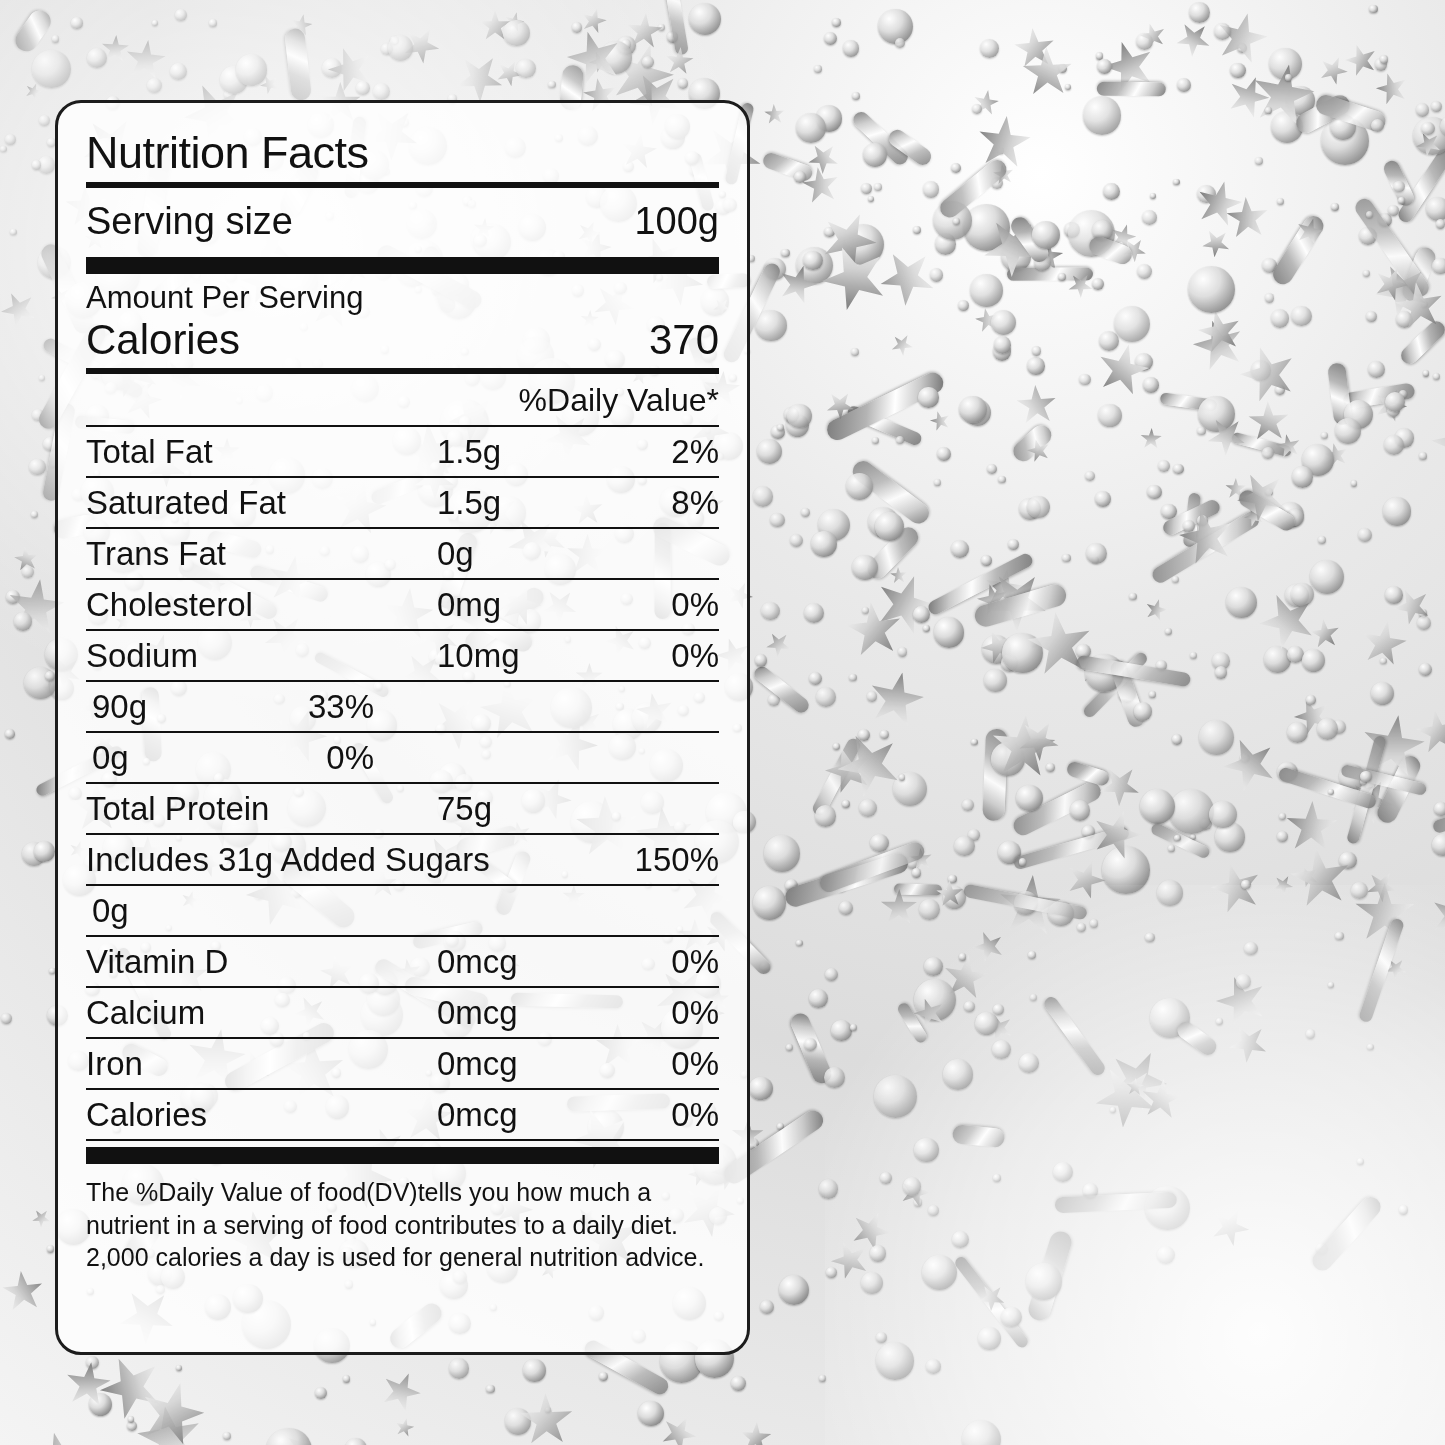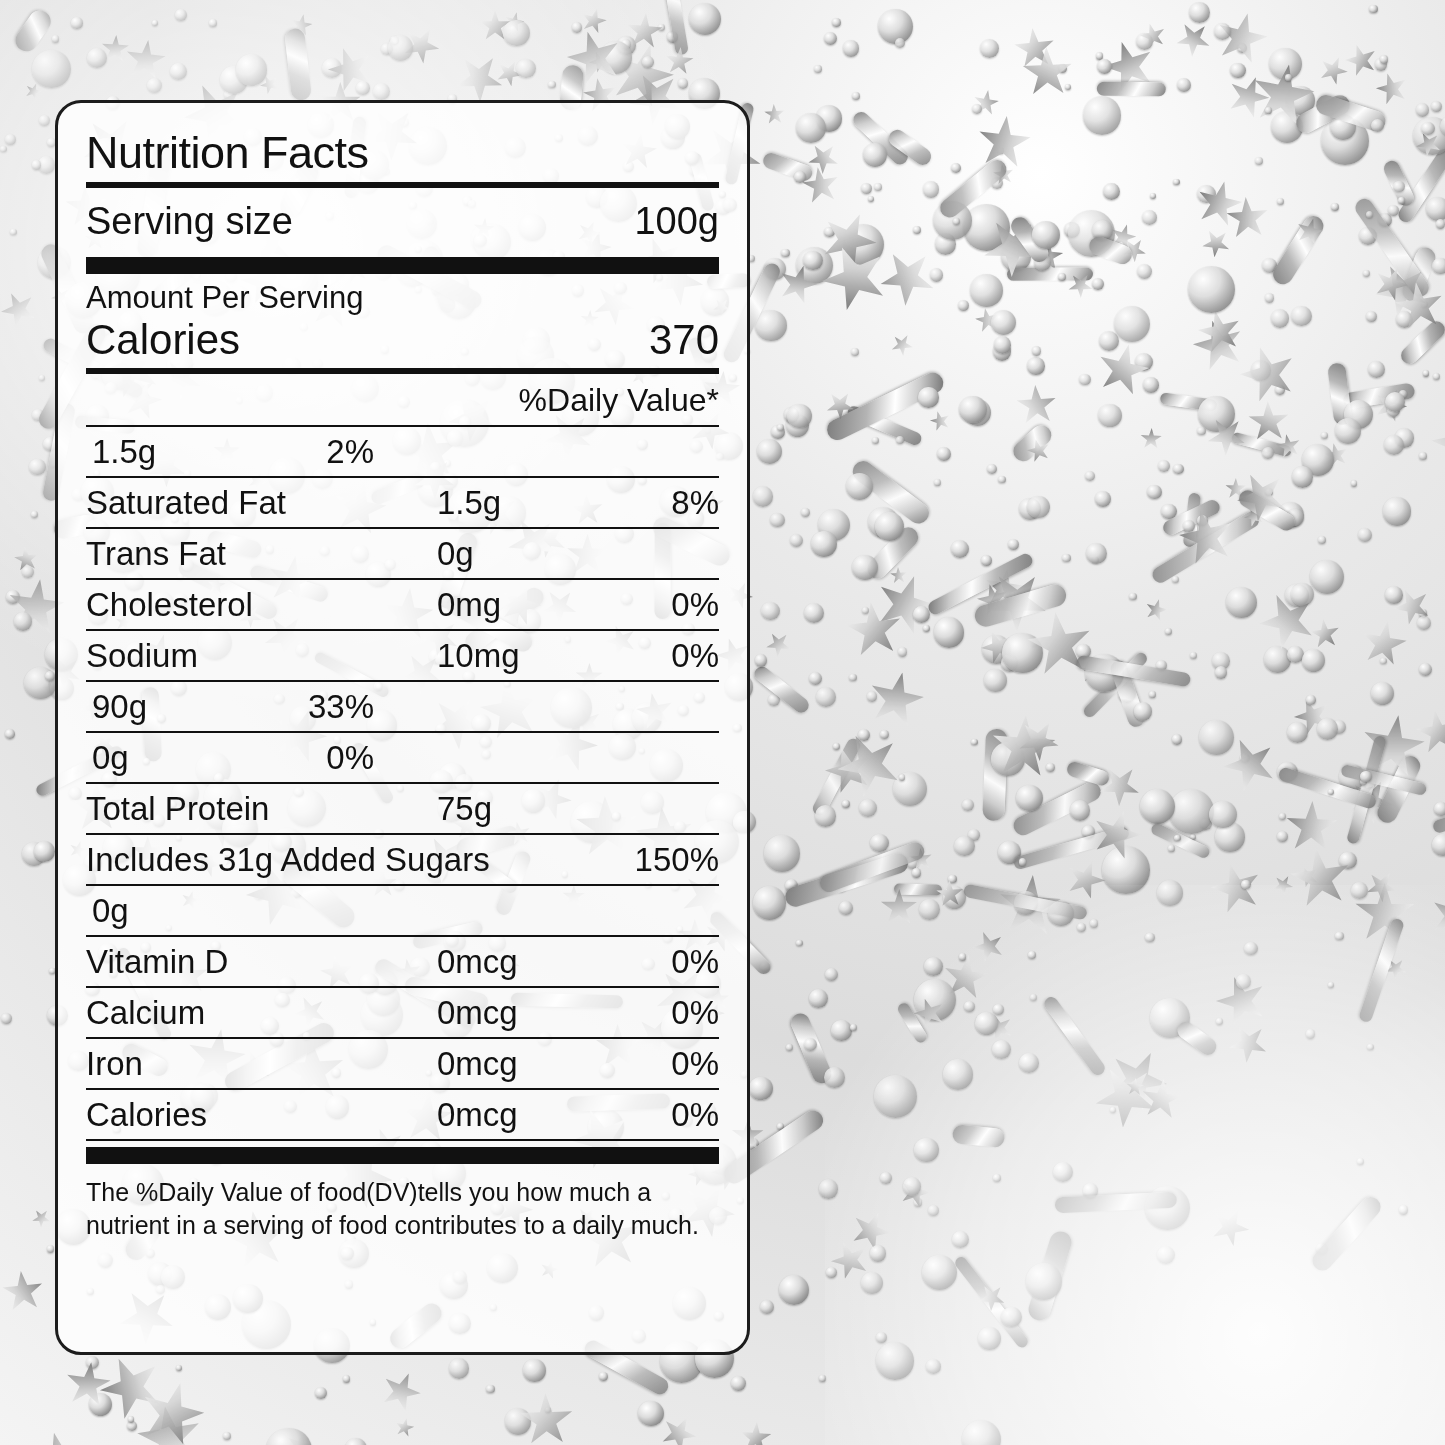--- a/index.html
+++ b/index.html
@@ -1291,20 +1291,21 @@
 
     <div class="calRow rule-mid">
       <span class="nm">Calories</span>
       <span class="val">370</span>
     </div>
 
     <div class="dvHead">%Daily Value*</div>
 
     <div id="rows">
         <div class="row">
+          <span class="nm">Total Fat</span>
           <span class="amt">1.5g</span>
           <span class="dv">2%</span>
         </div>
         <div class="row">
           <span class="nm">Saturated Fat</span>
           <span class="amt">1.5g</span>
           <span class="dv">8%</span>
         </div>
         <div class="row">
           <span class="nm">Trans Fat</span>
@@ -1362,16 +1363,17 @@
           <span class="nm">Calories</span>
           <span class="amt">0mcg</span>
           <span class="dv">0%</span>
         </div>
       </div>
 
     <div class="rule-thick" style="margin-top:6px;"></div>
 
     <div class="footnote">
       <p>The %Daily Value of food(DV)tells you how much a</p>
-      <p>nutrient in a serving of food contributes to a daily much.</p>
+      <p>nutrient in a serving of food contributes to a daily diet.</p>
+      <p>2,000 calories a day is used for general nutrition advice.</p>
     </div>
   </div>
 </div>
 
 </body></html>

